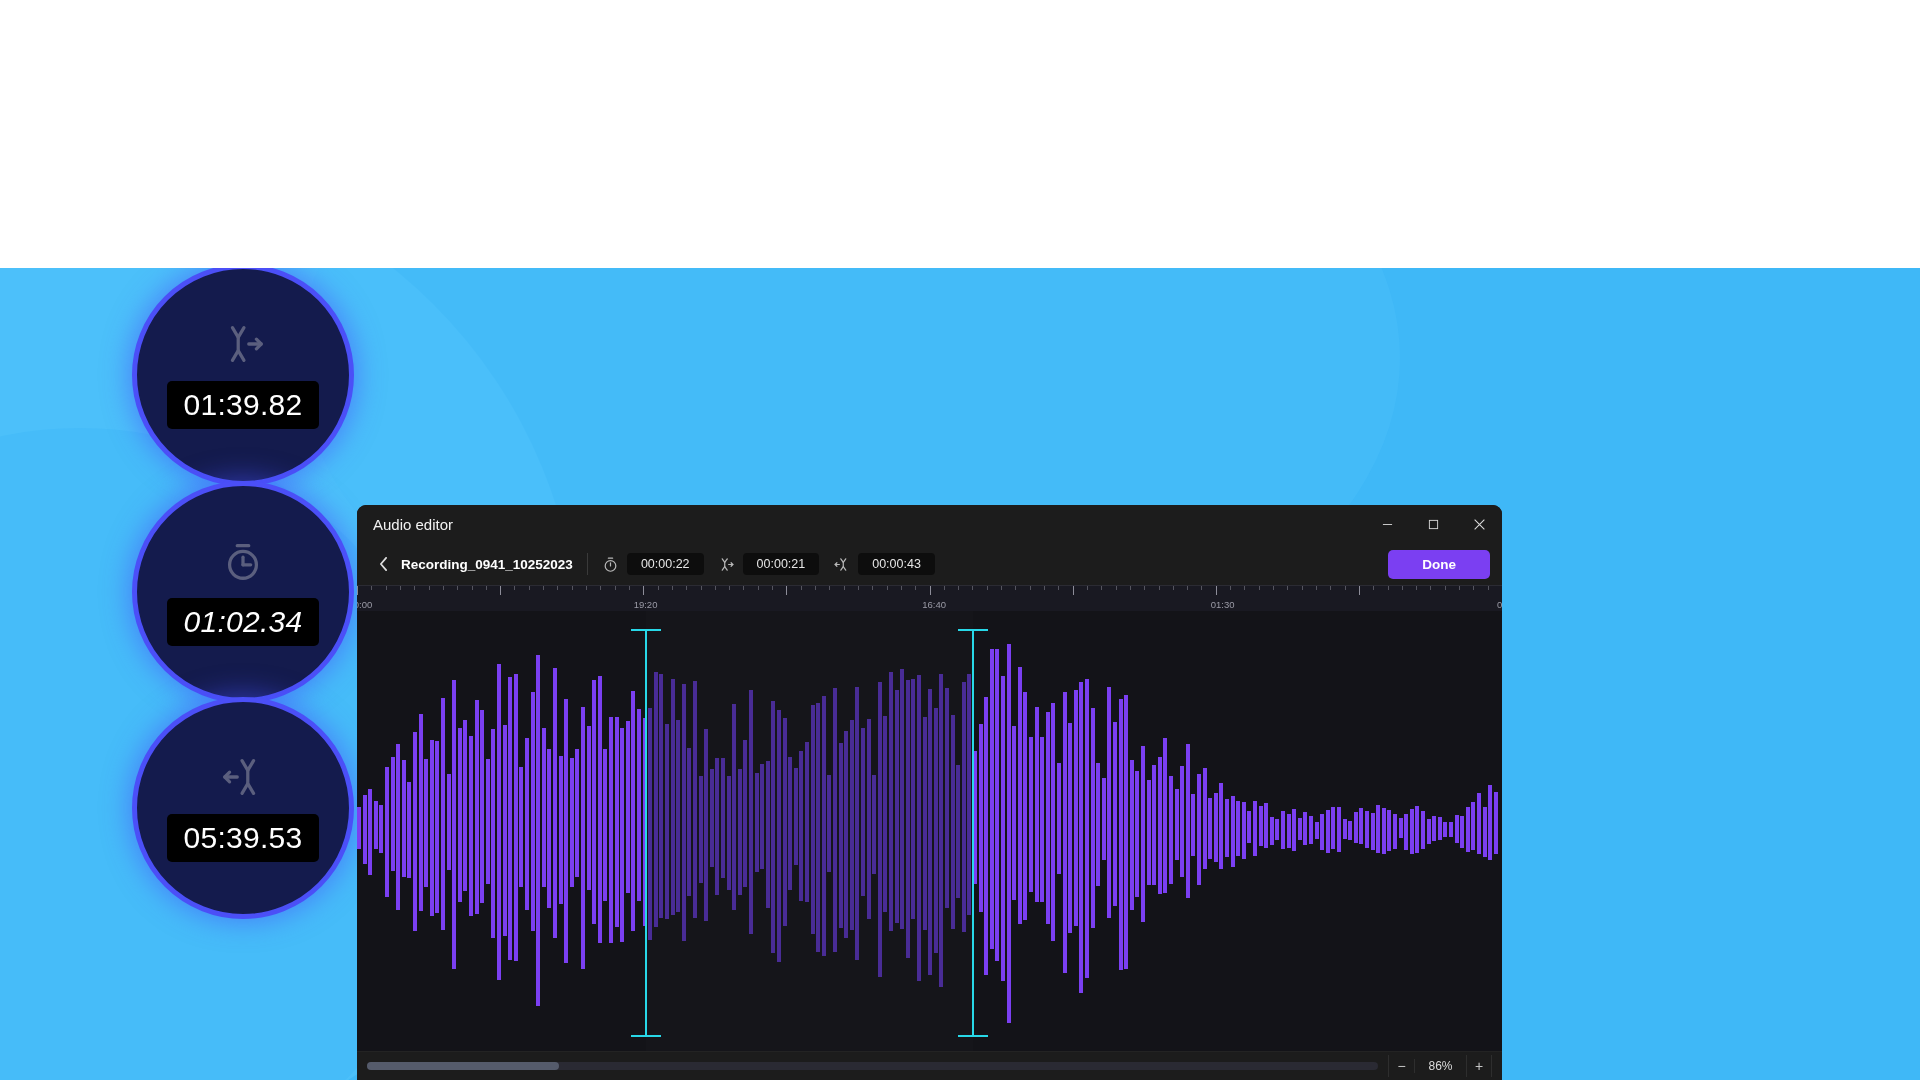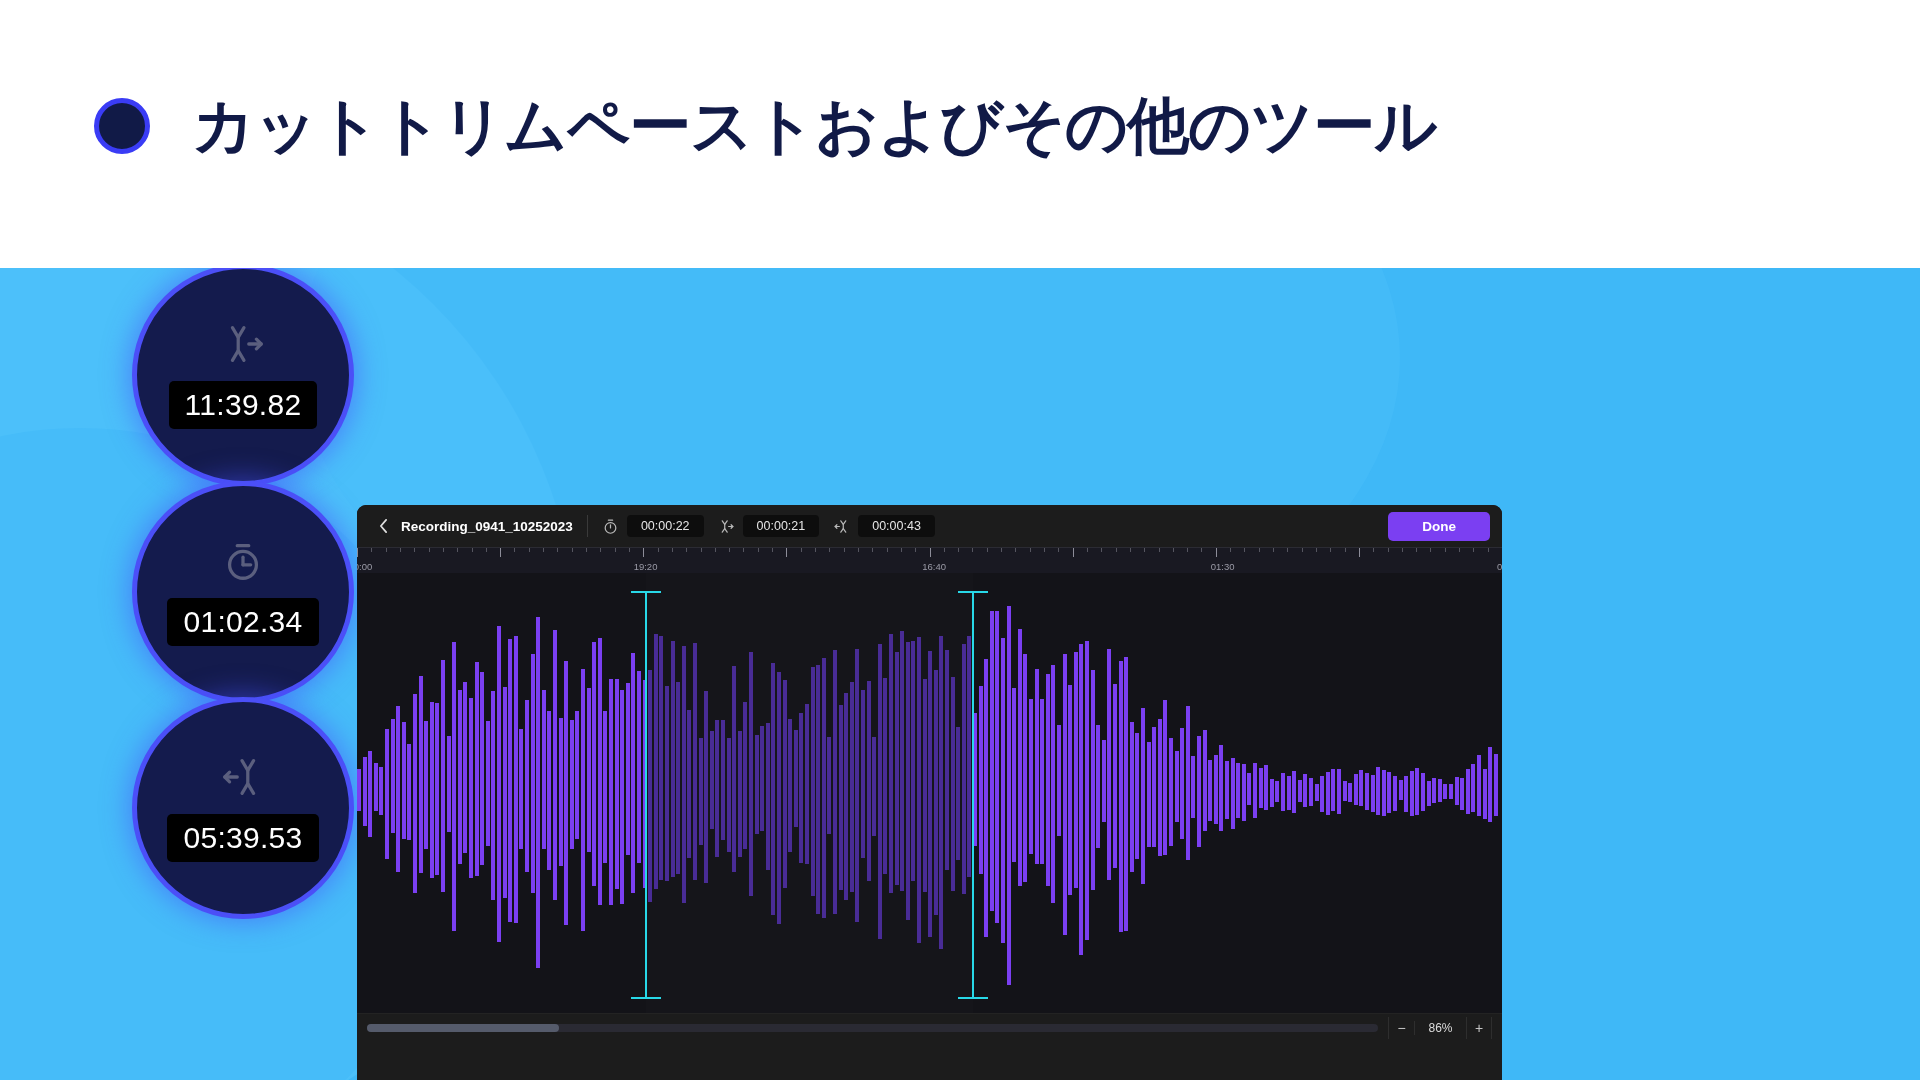--- a/index.html
+++ b/index.html
@@ -55,21 +55,21 @@
   .badges { position:absolute; left:132px; top:1px; }
   .badge {
     position:absolute; left:0;
     width:222px; height:222px; border-radius:50%;
     background:#141b4d; border:5px solid #4b4ff7;
     box-shadow:0 0 26px 4px rgba(70,80,250,.5);
     display:flex; flex-direction:column;
     align-items:center; justify-content:center; gap:14px;
   }
   .badge:nth-child(1){ top:-5px; }
-  .badge:nth-child(2){ top:212px; }
+  .badge:nth-child(2){ top:212px;font-style:italic; }
   .badge:nth-child(3){ top:428px; }
   .badge-icon { width:46px; height:46px; color:#5b5f7e; }
   .badge-icon svg { width:100%; height:100%; display:block; }
   .badge-time {
     background:#000; color:#fff; font-size:30px;
     padding:7px 16px; border-radius:5px; letter-spacing:.3px;
   }
 
   
   .win {
@@ -190,45 +190,39 @@
   .bottombar {
     height:54px; background:#1c1c1c; display:flex;
     align-items:center; padding:0 14px;
   }
 </style>
 </head>
 <body>
 
 <div id="root">
 
-  <div class="header-band">
-    <div class="header-inner">
-      <div class="header-bullet"></div>
-      <div class="header-title">カットトリムペーストおよびその他のツール</div>
-    </div>
-  </div>
 
   <div class="stage">
     <div class="stage-swirl-a"></div>
     <div class="stage-swirl-b"></div>
     <div class="stage-swirl-c"></div>
 
     <div class="badges">
 
       <div class="badge">
         <div class="badge-icon">
           <svg viewBox="0 0 48 48" fill="none" stroke="currentColor" stroke-width="3.4" stroke-linecap="round" stroke-linejoin="round">
             <path d="M13 7 L19 17 L19 31 L13 41"></path>
             <path d="M25 7 L19 17"></path>
             <path d="M25 41 L19 31"></path>
             <path d="M30 24 L43 24"></path>
               <path d="M38 19 L43 24 L38 29"></path>
           </svg>
         </div>
-        <div class="badge-time">11:39.82</div>
+        <div class="badge-time">01:39.82</div>
       </div>
 
       <div class="badge">
         <div class="badge-icon">
           <svg viewBox="0 0 48 48" fill="none" stroke="currentColor" stroke-width="3.4" stroke-linecap="round" stroke-linejoin="round">
             <circle cx="24" cy="28" r="14"></circle>
             <path d="M24 28 L24 20"></path>
               <path d="M24 28 L32 28"></path>
             <path d="M18 8 L30 8"></path>
           </svg>
@@ -246,20 +240,40 @@
               <path d="M10 19 L5 24 L10 29"></path>
           </svg>
         </div>
         <div class="badge-time">05:39.53</div>
       </div>
 
     </div>
 
     <div class="win">
 
+      <div class="titlebar">
+        <div class="titlebar-text">Audio editor</div>
+        <div class="win-ctrls">
+          <div class="win-ctrl">
+            <svg viewBox="0 0 12 12" stroke="currentColor" stroke-width="1">
+                <path d="M1 6 L11 6"></path>
+              </svg>
+          </div>
+          <div class="win-ctrl">
+            <svg viewBox="0 0 12 12" fill="none" stroke="currentColor" stroke-width="1">
+                <rect x="1.5" y="1.5" width="9" height="9"></rect>
+              </svg>
+          </div>
+          <div class="win-ctrl close">
+            <svg viewBox="0 0 12 12" stroke="currentColor" stroke-width="1">
+                <path d="M1.5 1.5 L10.5 10.5 M10.5 1.5 L1.5 10.5"></path>
+              </svg>
+          </div>
+        </div>
+      </div>
 
       <div class="toprow">
         <div class="back-btn">
           <svg viewBox="0 0 10 16" fill="none" stroke="currentColor" stroke-width="2" stroke-linecap="round" stroke-linejoin="round">
               <path d="M8 1 L2 8 L8 15"></path>
             </svg>
         </div>
         <div class="filename">Recording_0941_10252023</div>
         <div class="vsep"></div>
 

